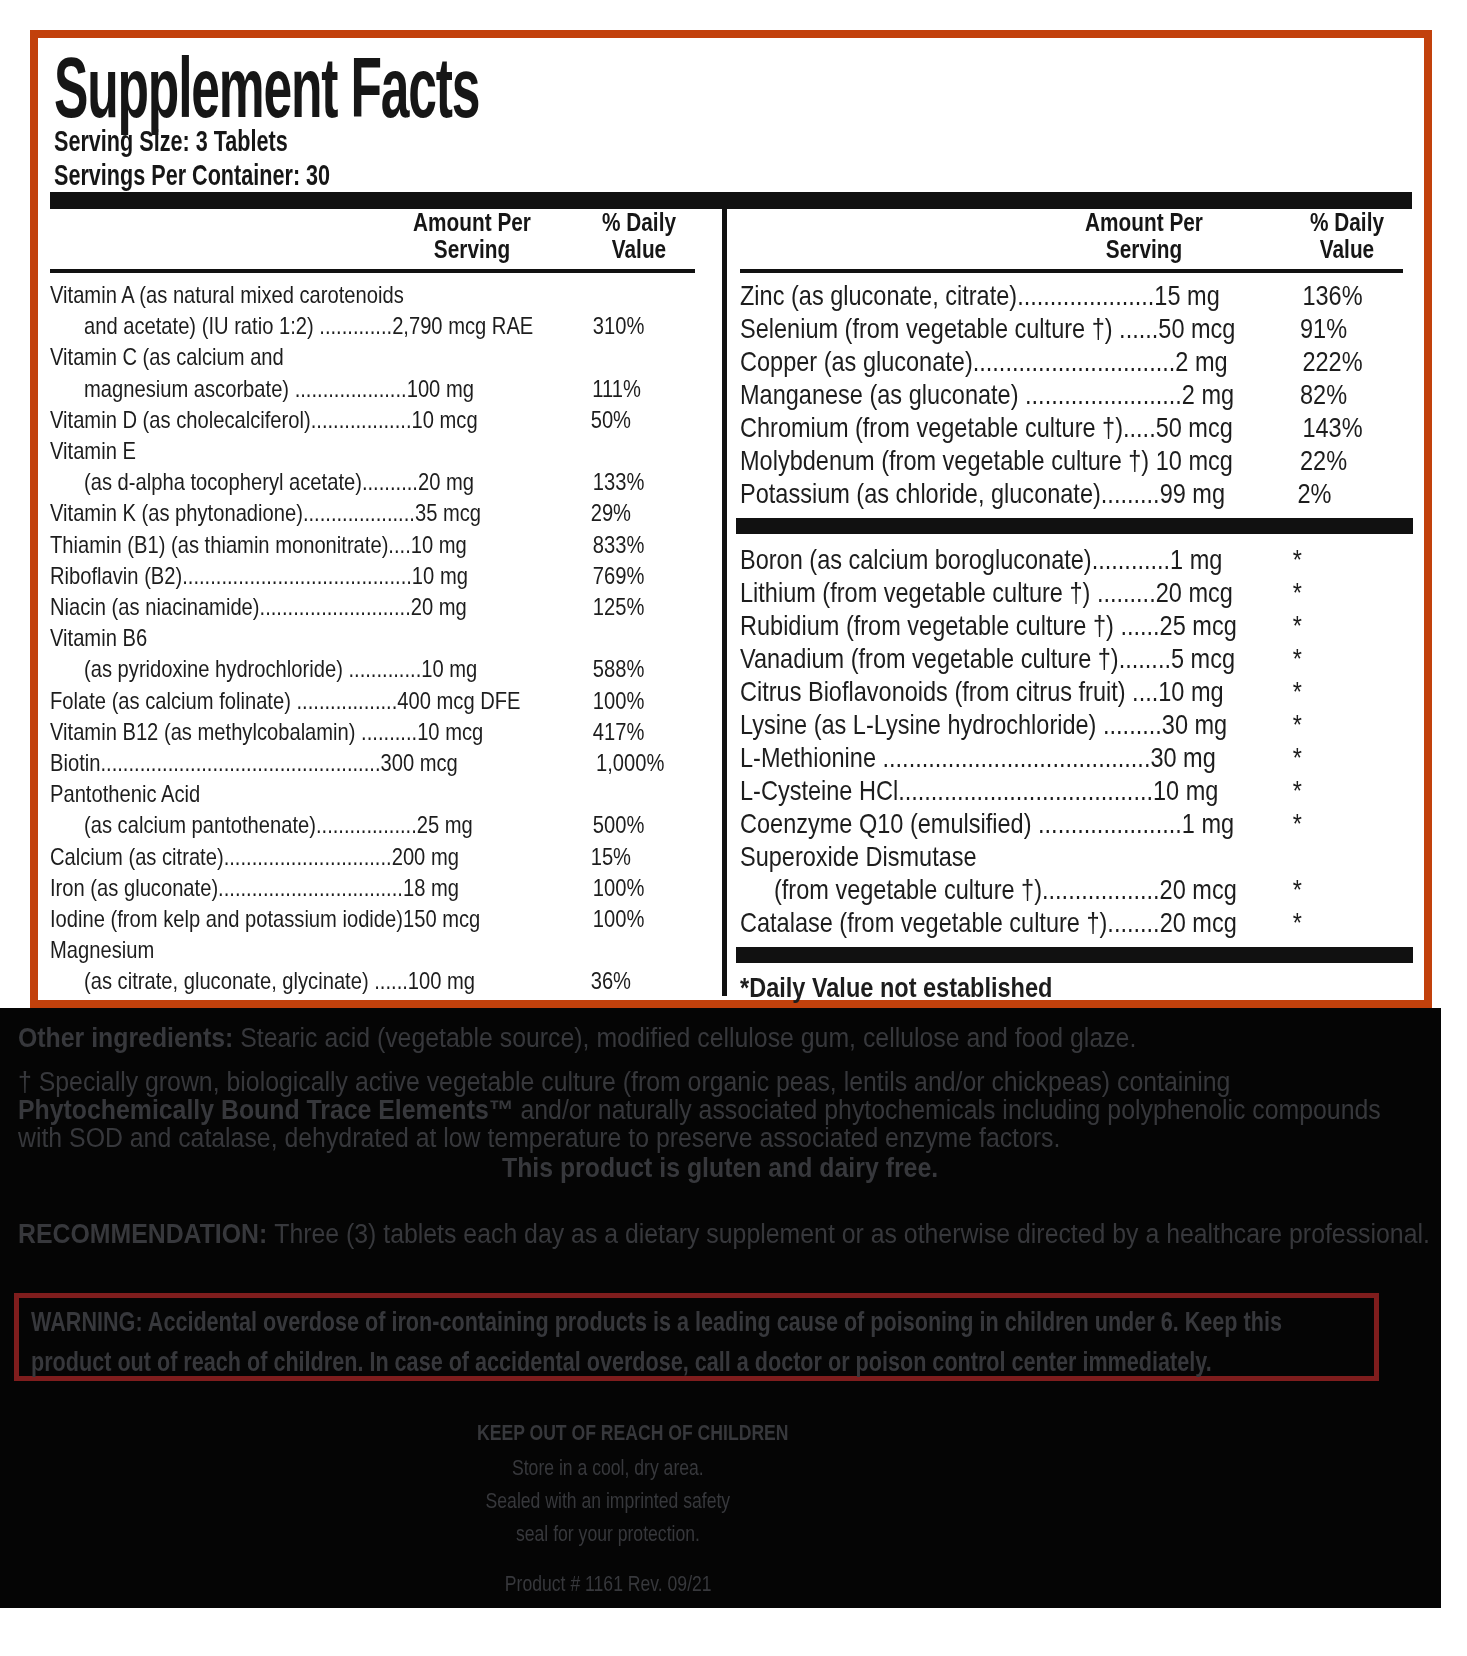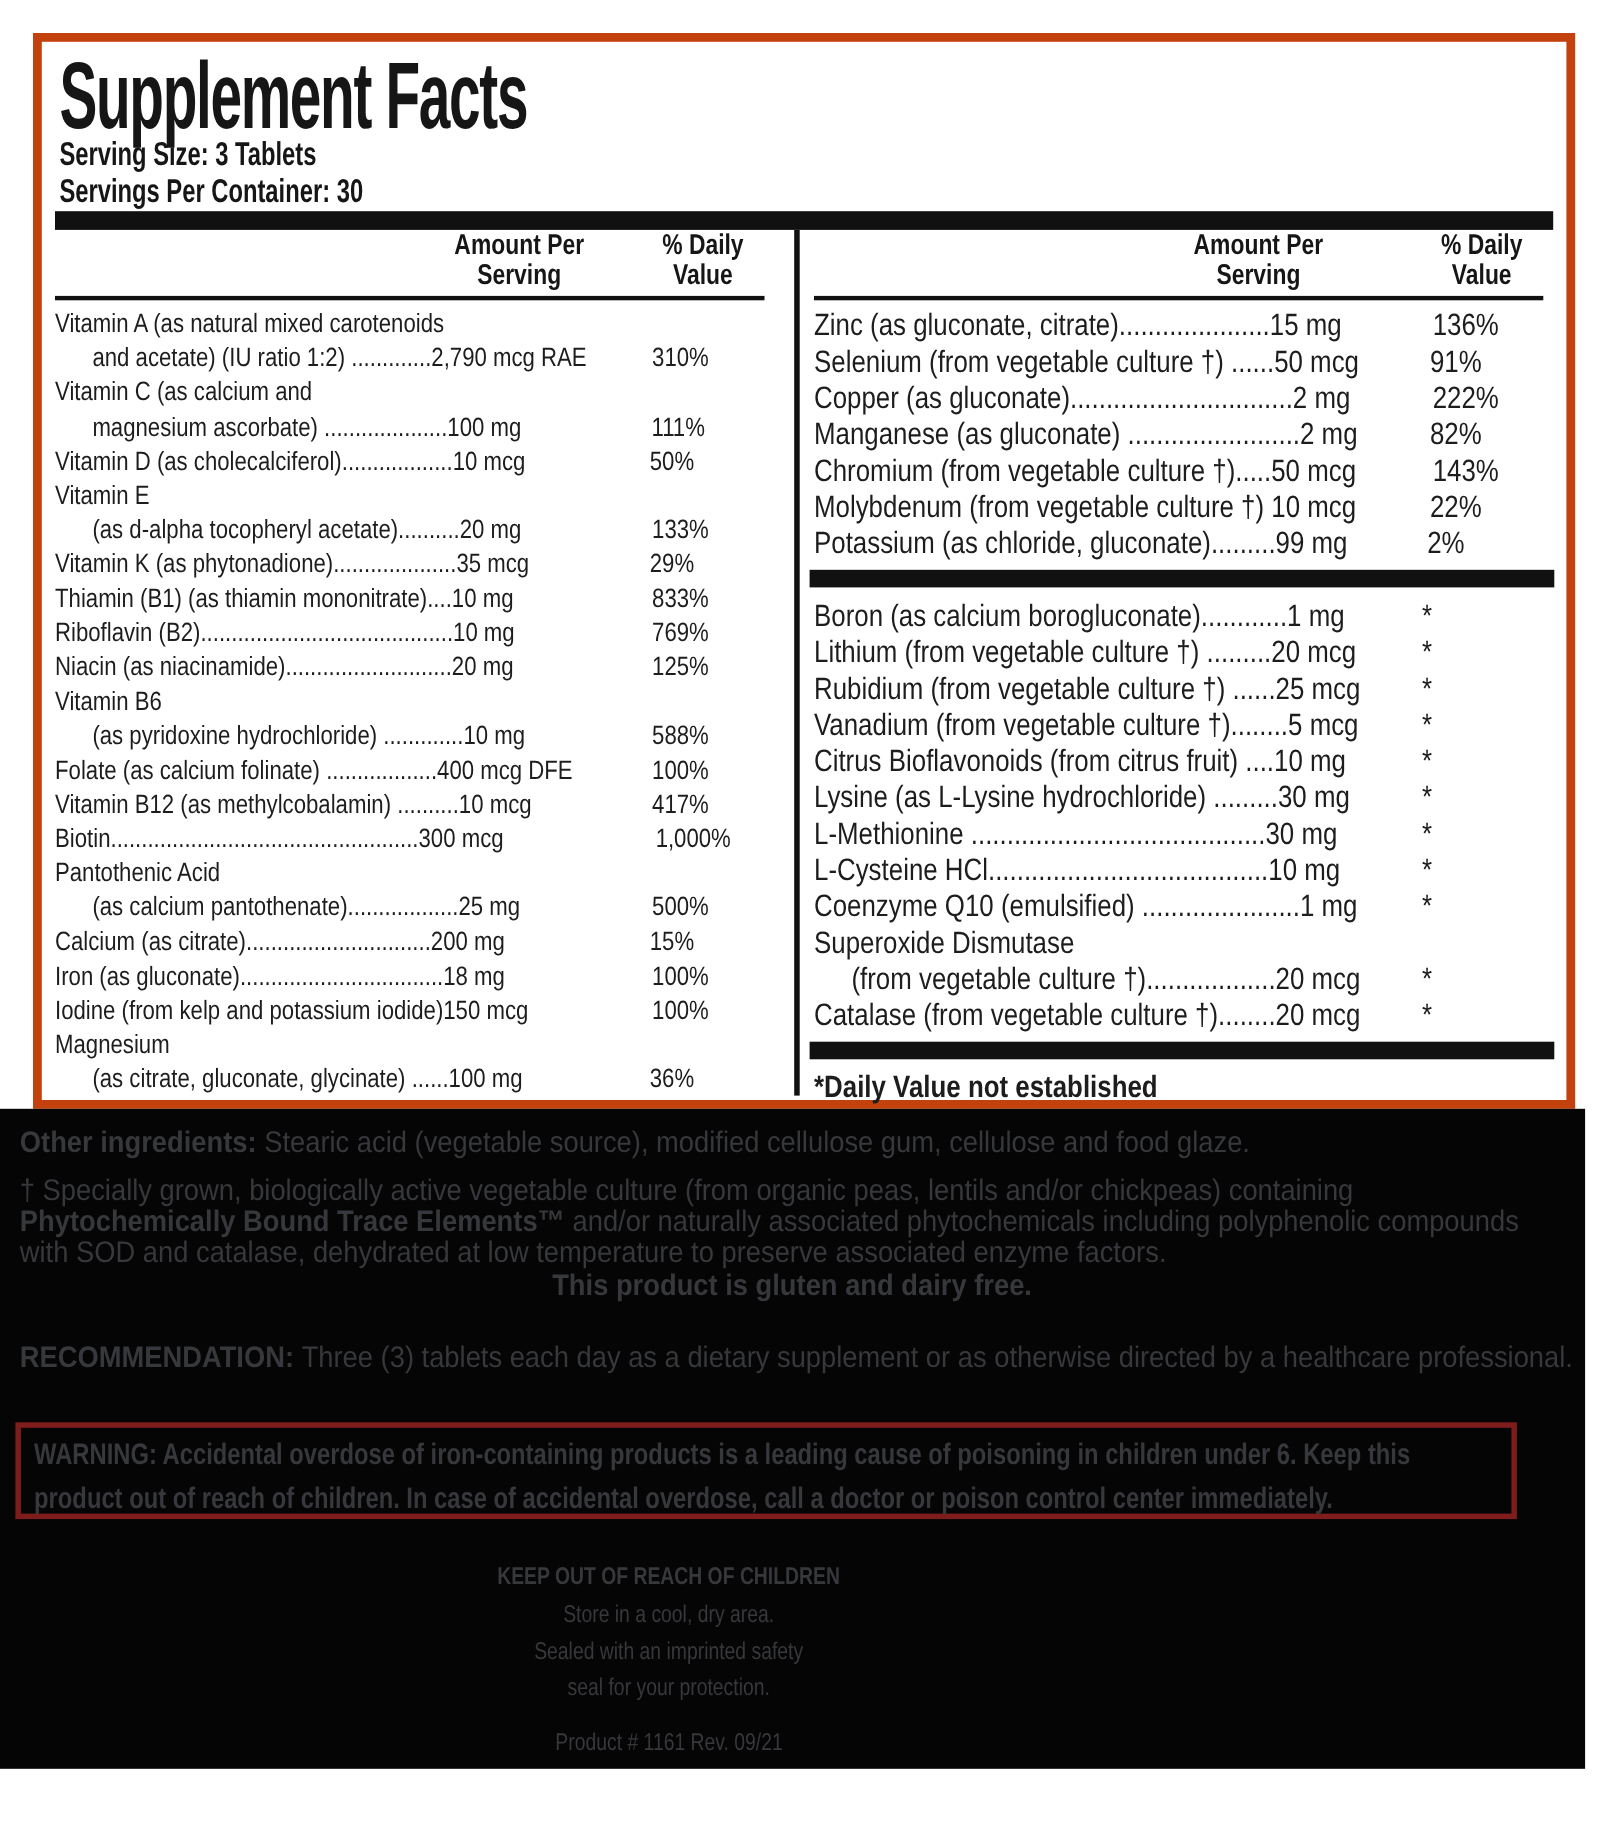--- a/index.html
+++ b/index.html
@@ -46,21 +46,21 @@
   .f-other{top:16px;}
   .f-dag1{top:60px;} .f-dag2{top:88px;} .f-dag3{top:116px;}
   .f-gluten{top:146px;left:0;width:1441px;font-weight:bold;}
   .f-rec{top:212px;}
   .warnbox{position:absolute;left:14px;top:285px;width:1365px;height:88px;border:5px solid #7f1d1d;box-sizing:border-box;}
   .wline{position:absolute;left:12px;font-size:27px;font-weight:bold;white-space:nowrap;}
   .w1{top:9px;} .w2{top:49px;}
   .cline{position:absolute;left:0;width:1216px;font-size:22px;line-height:24px;text-align:center;}
   .cbold{font-weight:bold;}
   .czS{display:inline-block;transform:scaleX(0.80);transform-origin:center center;white-space:nowrap;}
-  .c-keep{top:413px;} .c-store{top:448px;} .c-seal1{top:481px;} .c-seal2{top:514px;} .c-prod{top:564px;}
+  .c-keep{top:413px;padding-left:25px;} .c-store{top:448px;} .c-seal1{top:481px;} .c-seal2{top:514px;} .c-prod{top:564px;}
   b{font-weight:bold;}
 </style>
 </head>
 <body>
 
 <div class="canvas">
 
   <div class="panel">
     <div class="title">Supplement Facts</div>
     <div class="serv s1">Serving Size: 3 Tablets</div>

